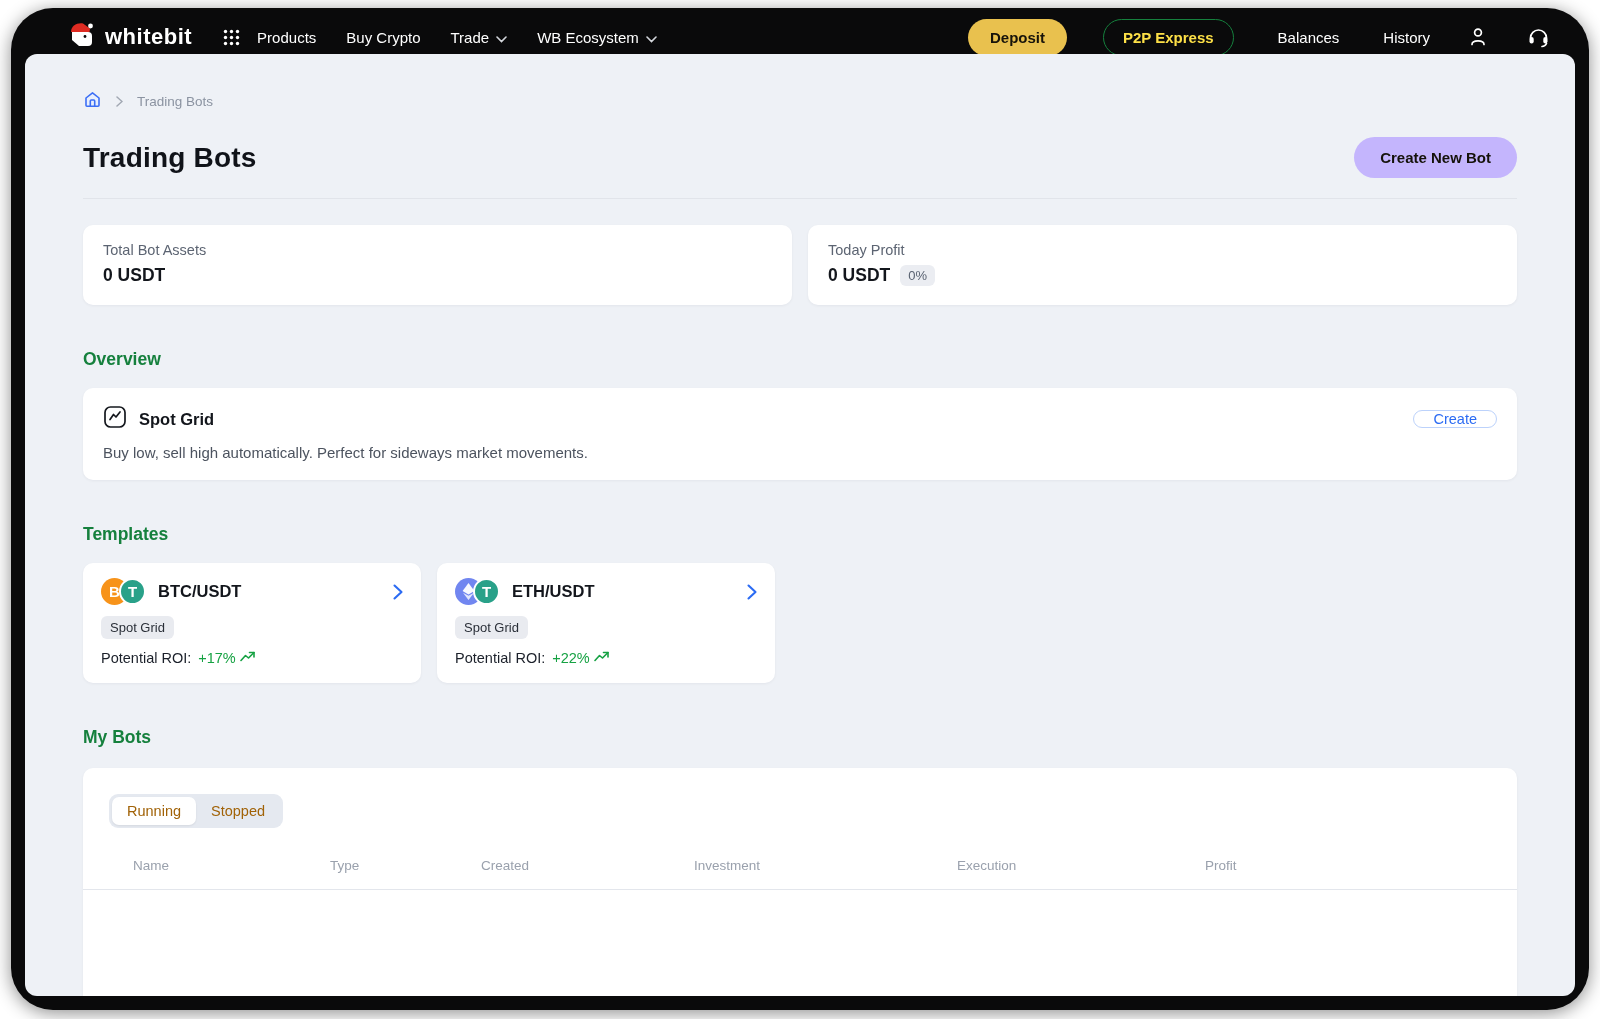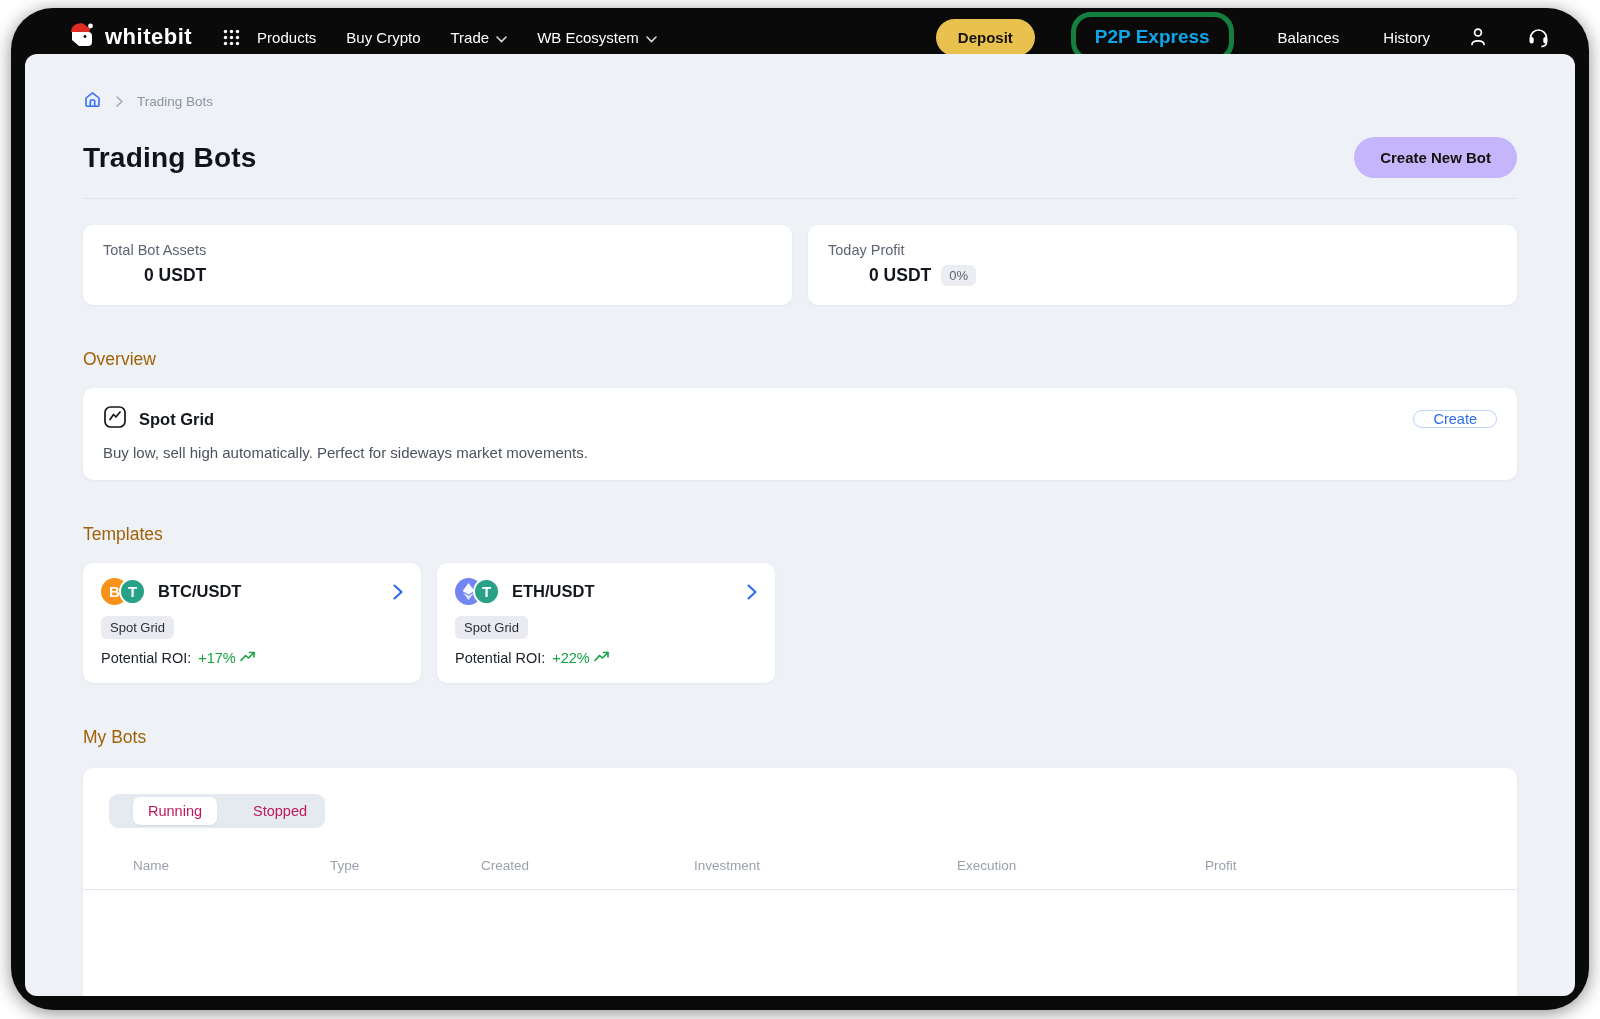--- a/index.html
+++ b/index.html
@@ -10,46 +10,46 @@
   
   .nav { height:46px; flex:none; display:flex; align-items:center; padding:12px 38px 0 58px; color:#fff; }
   .logo { display:flex; align-items:center; gap:9px; margin-right:30px; }
   .logo-text { font-size:22px; font-weight:800; letter-spacing:.5px; color:#fff; }
   .grid-icon { margin-right:16px; display:flex; align-items:center; cursor:pointer; }
   .nav-items { display:flex; align-items:center; gap:30px; font-size:15px; font-weight:500; }
   .nav-item { display:flex; align-items:center; gap:7px; cursor:pointer; white-space:nowrap; }
   .nav-right { margin-left:auto; display:flex; align-items:center; gap:36px; font-size:15px; font-weight:500; }
   .btn-deposit { background:#e9c14e; color:#17130a; border:none; border-radius:20px; padding:10px 22px;
                  font-size:15px; font-weight:600; cursor:pointer; font-family:inherit; }
-  .btn-p2p { background:transparent; color:#0ea5e9; border:5px solid #15803d; border-radius:20px; padding:9px 19px;
-             font-size:19px; font-weight:600; cursor:pointer; font-family:inherit; }
+  .btn-p2p { background:transparent; color:#fde047; border:1px solid #15803d; border-radius:20px; padding:9px 19px;
+             font-size:15px; font-weight:600; cursor:pointer; font-family:inherit; }
   .nav-link { cursor:pointer;padding-left:8px; }
   .nav-icon { display:flex; align-items:center; cursor:pointer; }
 
   
   .main { flex:1; margin:0 14px 14px; background:#eef1f6; border-radius:12px; overflow:hidden; padding:0 58px; position:relative; }
 
   .breadcrumb { margin-top:36px; display:flex; align-items:center; gap:14px; }
   .crumb-text { font-size:13.5px; color:#8b93a1; }
 
   .title-row { margin-top:24px; display:flex; align-items:center; justify-content:space-between; }
   .page-title { font-size:28px; font-weight:800; color:#101319; letter-spacing:.2px; }
   .btn-create-new { background:#c4b5fd; color:#15120a; border:none; border-radius:22px; padding:12px 26px;
                     font-size:15px; font-weight:600; cursor:pointer; font-family:inherit; }
   .divider { margin-top:20px; height:1px; background:#e1e4ea; }
 
   .stats-row { margin-top:26px; display:flex; gap:16px; }
   .card { background:#fff; border-radius:10px; box-shadow:0 1px 3px rgba(22,28,40,.05); }
   .stat-card { flex:1; padding:17px 20px 19px; }
   .stat-label { font-size:14.5px; color:#5c6472; margin-bottom:7px; }
-  .stat-value-row { display:flex; align-items:center; gap:10px;margin-left:41px; }
+  .stat-value-row { display:flex; align-items:center; gap:10px; }
   .stat-value { font-size:17.5px; font-weight:700; color:#13161c; }
   .pct-badge { background:#ebedf2; border-radius:6px; padding:3px 8px; font-size:13px; color:#5a6372; font-weight:500; }
 
-  .section-heading { margin:44px 0 18px; font-size:17.5px; font-weight:400; color:#a16207; }
+  .section-heading { margin:44px 0 18px; font-size:17.5px; font-weight:700; color:#15803d; }
 
   .overview-card { padding:17px 20px 19px; }
   .overview-top { display:flex; align-items:center; gap:12px; }
   .overview-title { font-size:16.5px; font-weight:700; color:#13161c; }
   .btn-create-outline { margin-left:auto; background:#fff; color:#2b6bf3; border:1px solid #bcd2fb; border-radius:19px;
                         padding:0 19px; font-size:14.5px; font-weight:500; cursor:pointer; font-family:inherit; }
   .overview-desc { margin-top:11px; font-size:15px; color:#4c535f; }
 
   .templates-row { display:flex; gap:16px; }
   .template-card { width:338px; padding:15px 18px 17px; cursor:pointer; }
@@ -62,22 +62,22 @@
   .coin-usdt { background:#29a189; }
   .coin-letter { color:#fff; font-size:15px; font-weight:700; }
   .pair-name { font-size:16.5px; font-weight:700; color:#13161c; }
   .tpl-arrow { margin-left:auto; display:flex; align-items:center; }
   .tag { display:inline-block; margin-top:11px; background:#e9ebf0; border-radius:6px; padding:4px 9px; font-size:13px; color:#2a2f38; }
   .roi-row { margin-top:11px; display:flex; align-items:center; gap:7px; font-size:14.5px; color:#1b202a; }
   .roi-value { color:#16a243; font-weight:500; display:flex; align-items:center; gap:4px; }
 
   .bots-card { margin-top:20px; height:310px; padding-top:26px; position:relative; overflow:hidden; }
   .toggle-group { display:inline-flex; margin-left:26px; background:#e5e9f0; border-radius:9px; padding:3px; }
-  .toggle-btn { border:none; background:transparent; font-family:inherit; font-size:14.5px; color:#be185d;
-                padding:6px 15px; border-radius:7px; cursor:pointer;margin-left:21px; }
+  .toggle-btn { border:none; background:transparent; font-family:inherit; font-size:14.5px; color:#a16207;
+                padding:6px 15px; border-radius:7px; cursor:pointer; }
   .toggle-btn.active { background:#fff; font-weight:500; box-shadow:0 1px 2px rgba(20,24,34,.08); }
   .table-head { margin-top:30px; display:grid; grid-template-columns:197px 151px 213px 263px 248px auto;
                 padding:0 0 16px 50px; border-bottom:1px solid #e3e6ec; }
   .th { font-size:13.5px; color:#9aa1ad; }
 </style>
 </head>
 <body>
 
 <div class="window">
 

